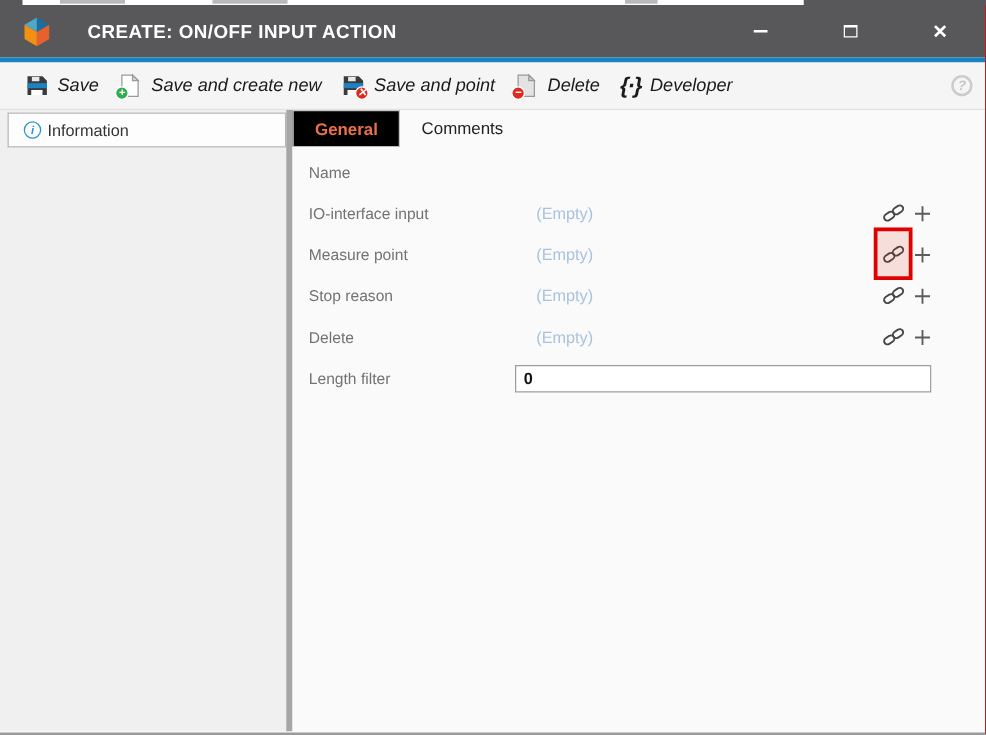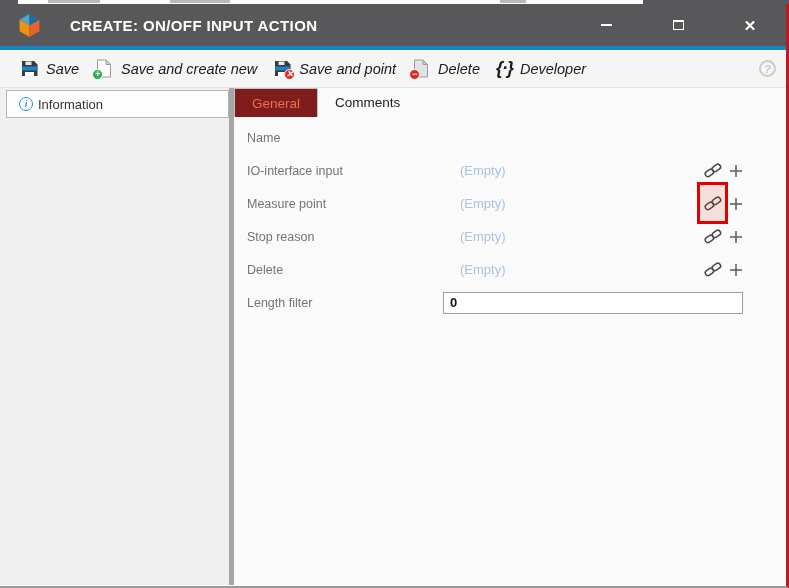--- a/index.html
+++ b/index.html
@@ -7,21 +7,21 @@
     font-family:"Liberation Sans", sans-serif; }
   .screen { position:relative; width:789px; height:588px; }
 
   
   .behind-strip { position:absolute; top:0; left:0; width:789px; height:4px; background:#58585a; }
   .behind-white { position:absolute; top:0; left:18px; width:625px; height:4px; background:#fdfdfd; }
   .frag { position:absolute; top:0; height:3px; background:#b9b9b9; }
   .f1 { left:30px; width:52px; } .f2 { left:152px; width:60px; } .f3 { left:482px; width:26px; }
 
   .window { position:absolute; top:4px; left:0; width:789px; height:584px;
-    border-right:3px solid #b91c1c; border-bottom:2px solid #9a9a9a; background:#fafafa; }
+    border-right:1px solid #b91c1c; border-bottom:2px solid #9a9a9a; background:#fafafa; }
 
   
   .titlebar { height:42px; background:#58585a; display:flex; align-items:center; padding-left:17px; }
   .logo { width:25px; height:25px; flex:0 0 auto; }
   .title { color:#ffffff; font-size:15px; font-weight:700; letter-spacing:.4px; margin-left:28px; }
   .win-controls { margin-left:auto; display:flex; align-items:center; height:100%; }
   .win-btn { width:72px; height:100%; display:flex; align-items:center; justify-content:center; cursor:pointer; }
   .min-glyph { width:11px; height:2px; background:#fff; display:block; }
   .max-glyph { width:11px; height:10px; border:1px solid #fff; border-top:2px solid #fff; display:block; }
   .close-glyph { color:#fff; font-size:15px; font-weight:700; line-height:1; }
@@ -53,27 +53,27 @@
   .info-circle { width:14px; height:14px; border-radius:50%; border:1.5px solid #2795d2;
     color:#2795d2; font-size:9px; font-weight:700; display:flex; align-items:center;
     justify-content:center; font-style:italic; flex:0 0 auto; }
   .vdivider { width:5px; background:#a6a6a6; }
   .content { flex:1; background:#fafafa; display:flex; flex-direction:column; }
 
   
   .tabbar { height:29px; display:flex; align-items:stretch; }
   .tab { padding:0 17px; display:flex; align-items:center; font-size:13.5px; color:#222;
     cursor:pointer; }
-  .tab.active { background:#7f1d1d; border:1px solid #c3c3c3; border-bottom:none; color:#e8704a; }
+  .tab.active { background:#000000; border:1px solid #c3c3c3; border-bottom:none; color:#e8704a;font-weight:bold; }
 
   
   .form { padding-top:4px; }
   .form-row { display:flex; align-items:center; height:33px; padding:0 43px 0 13px; }
   .row-label { width:165px; font-size:12.5px; color:#737373; flex:0 0 auto; }
-  .row-value { flex:1; display:flex; align-items:center; justify-content:space-between; height:100%;margin-left:31px; }
+  .row-value { flex:1; display:flex; align-items:center; justify-content:space-between; height:100%; }
   .empty-val { color:#a9c2de; font-size:13px; padding-left:17px; }
   .icon-cluster { display:flex; align-items:center; gap:7px; }
   .link-wrap { position:relative; display:flex; align-items:center; justify-content:center;
     width:18px; height:17px; cursor:pointer; }
   .red-box { position:absolute; left:-7px; right:-6px; top:-13px; bottom:-12px;
     border:3px solid #e00000; background:rgba(224,48,16,0.13); pointer-events:none; }
   .plus-btn { display:flex; align-items:center; cursor:pointer; }
   .text-input { width:100%; height:22px; border:1px solid #9e9e9e; background:#fff;
     font-family:"Liberation Sans", sans-serif; font-size:13px; font-weight:700; color:#111;
     padding:0 6px; outline:none; }

